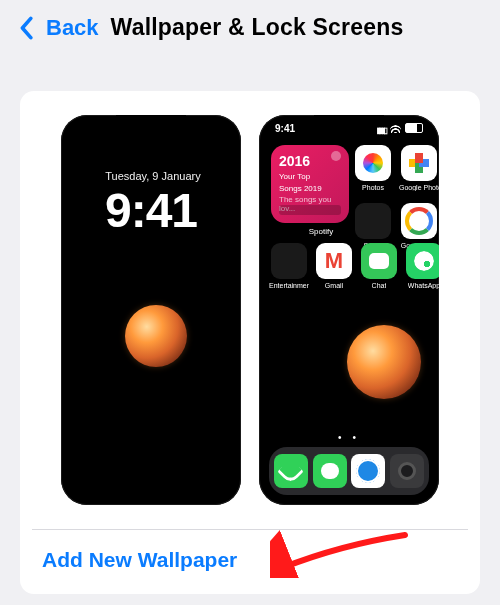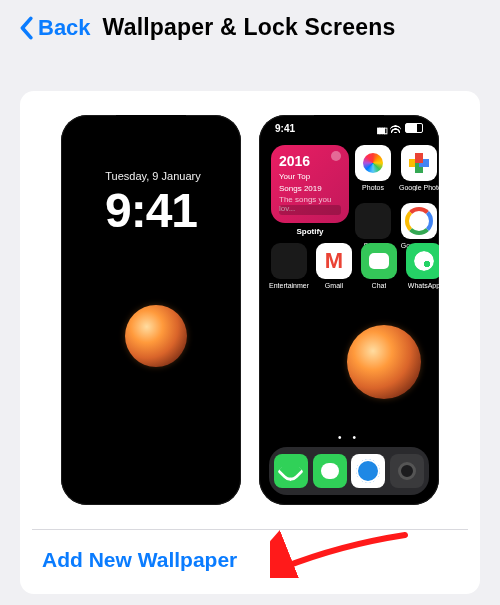--- a/index.html
+++ b/index.html
@@ -15,21 +15,21 @@
   
   .header {
     display: flex;
     align-items: center;
     padding: 14px 18px 20px 18px;
     gap: 12px;
   }
   .back-btn {
     display: inline-flex;
     align-items: center;
-    gap: 4px;
+    gap: 12px;
     color: #0a7cff;
     font-size: 22px;
     font-weight: 600;
     cursor: pointer;
   }
   .back-btn svg { width: 16px; height: 24px; }
   .title {
     font-size: 23px;
     font-weight: 700;
     letter-spacing: .2px;
@@ -126,22 +126,22 @@
     background: linear-gradient(135deg,#e91e63,#c2185b);
     color: #fff;
     padding: 8px 8px;
     font-size: 8px;
   }
   .widget .year { font-size: 14px; font-weight: 800; }
   .widget .t1 { font-weight:400; margin-top:3px;}
   .widget .bar { position:absolute; bottom:8px; left:8px; right:8px; height:10px; background:rgba(0,0,0,.2); border-radius:3px;}
   .widget .dot { position:absolute; top:6px; right:8px; width:10px; height:10px; border-radius:50%; background:rgba(255,255,255,.35);}
   .widget-label {
-    position:absolute; top:112px; left:12px; width:78px;
-    text-align:center; color:#fff; font-size:8px; font-weight:700;
+    position:absolute; top:112px; left:23px; width:78px;
+    text-align:center; color:#fff; font-size:8px; font-weight:400;
   }
 
   .app-grid {
     position:absolute;
     top: 30px; left: 96px;
     width: 86px;
     display:grid;
     grid-template-columns: repeat(2, 36px);
     gap: 12px 10px;
   }

